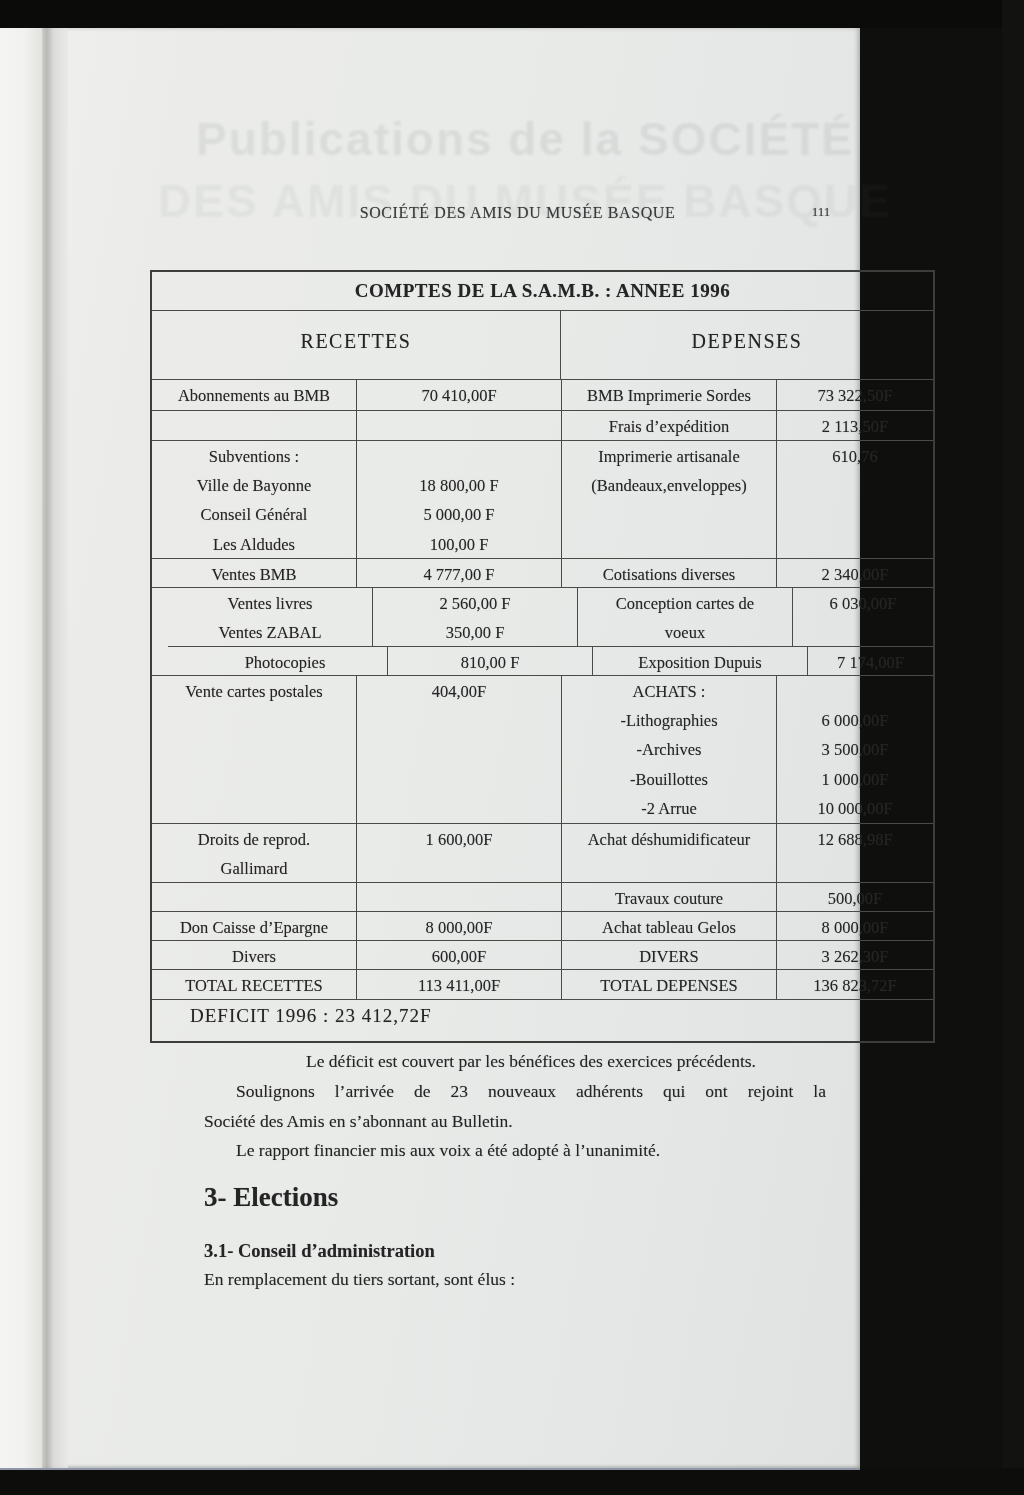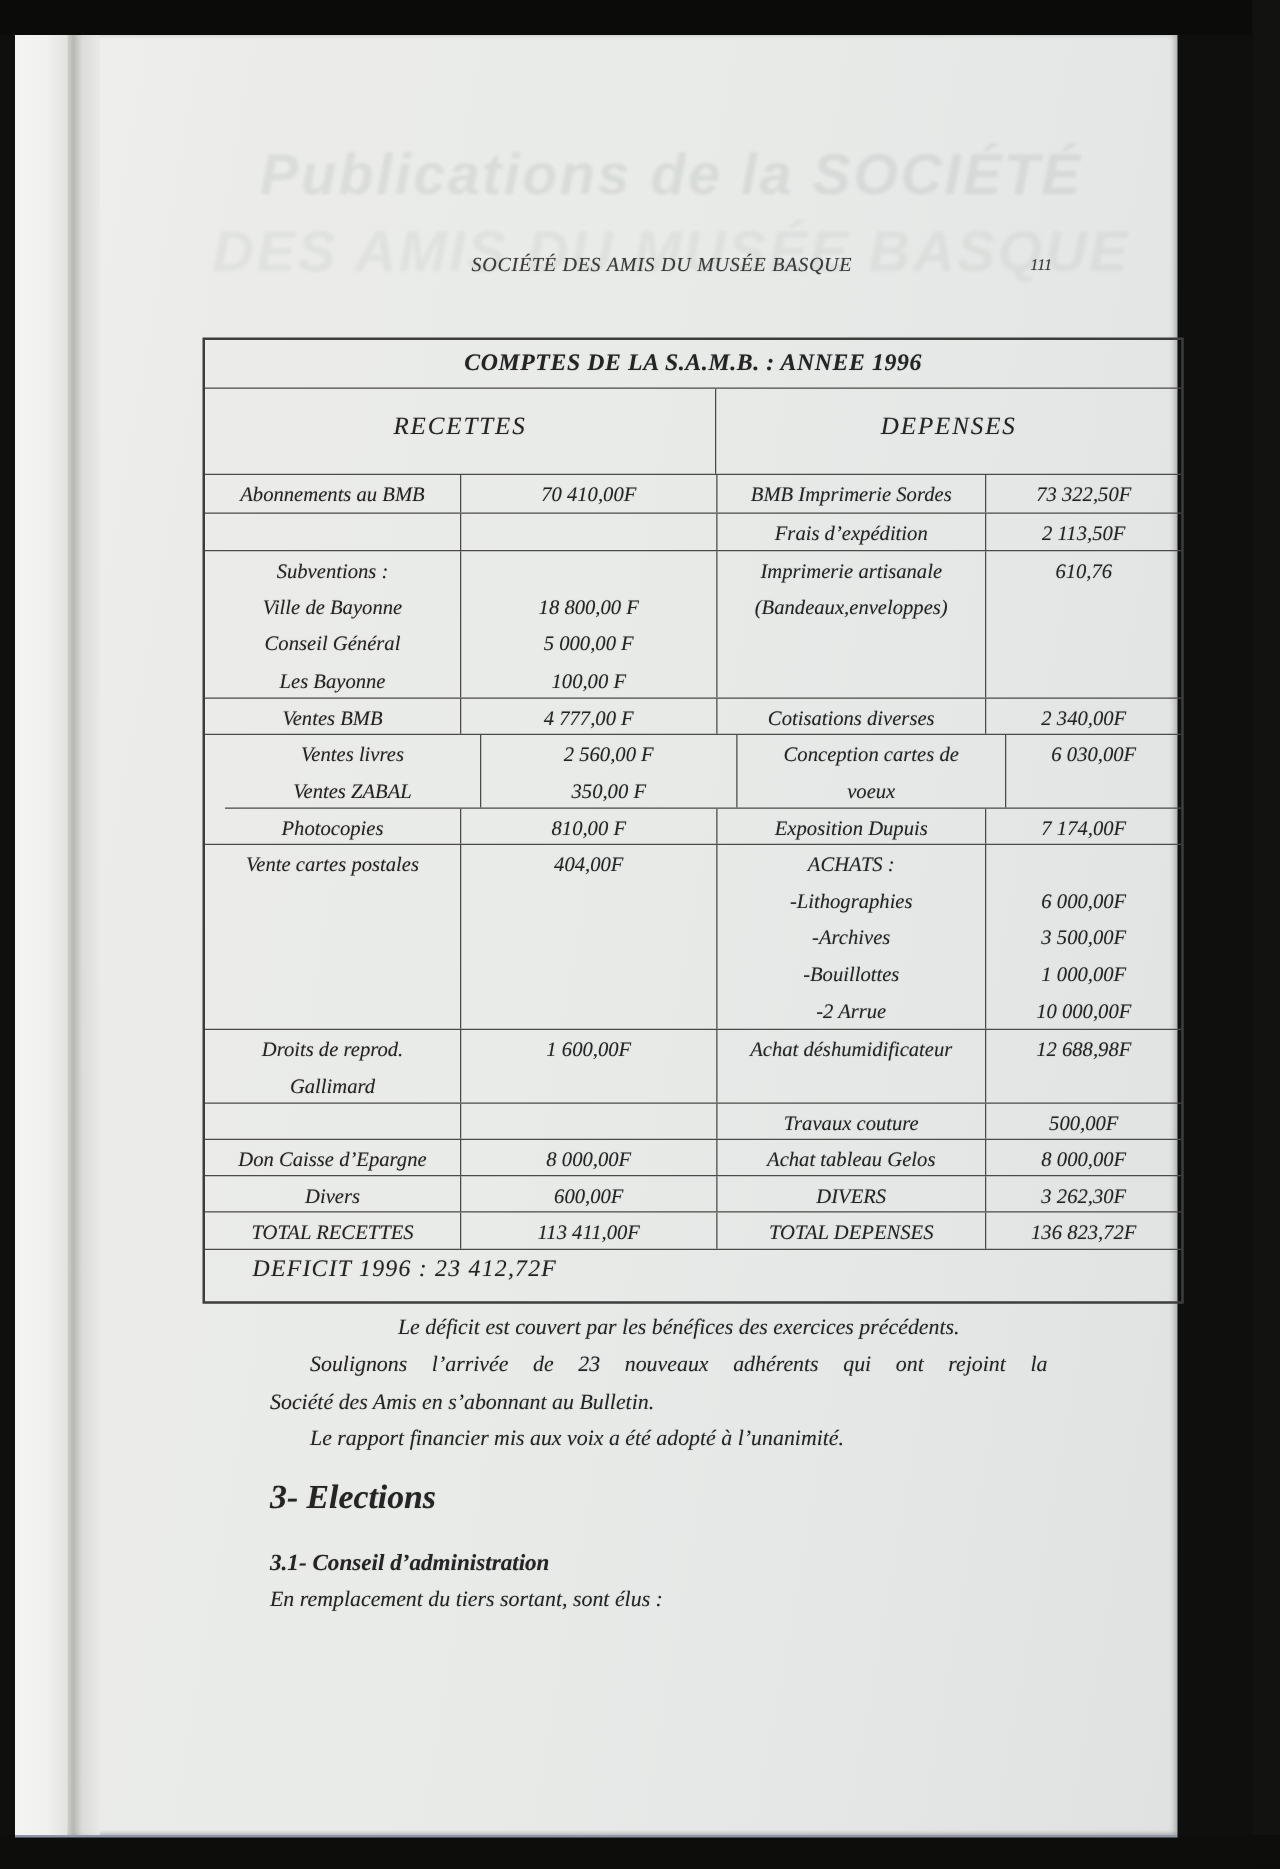--- a/index.html
+++ b/index.html
@@ -7,25 +7,24 @@
     width:1024px;height:1495px;position:relative;overflow:hidden;
     background:#0f0f0e;
     font-family:"Liberation Serif", serif;
   }
   
   .surround-top{position:absolute;left:0;top:0;width:1024px;height:28px;background:#0b0b0a;}
   .surround-right{position:absolute;left:1002px;top:0;width:22px;height:1495px;background:#121211;}
   .surround-bottom{position:absolute;left:0;top:1468px;width:1024px;height:27px;background:#0d0d0c;}
   
   .paper{
-    position:absolute;left:12px;top:28px;width:930px;height:1440px;
+    position:absolute;left:0;top:28px;width:860px;height:1440px;
     background:linear-gradient(100deg,#f0f0ee 0%,#ebecea 18%,#e9ebe9 45%,#e5e7e6 75%,#dfe2e1 100%);
     border-bottom:2px solid #8e96a8;
     box-shadow:inset -3px 0 4px rgba(0,0,0,0.18), inset 0 -2px 3px rgba(0,0,0,0.12);
-    font-style:italic;
   }
   .facing-strip{
     position:absolute;left:0;top:0;width:42px;height:1440px;
     background:linear-gradient(90deg,#f4f4f2 0%,#f1f1ef 60%,#e2e2df 100%);
   }
   .crease{
     position:absolute;left:42px;top:0;width:26px;height:1440px;
     background:linear-gradient(90deg,#c9c9c5 0%,#aeaeaa 18%,#d8d9d6 45%,#e9eae8 100%);
     opacity:.85;
   }
@@ -136,21 +135,21 @@
           </div>
           <div class="tcell">
             <div class="tline">2 113,50F</div>
           </div>
         </div>
         <div class="trow" style="height: 118px;">
           <div class="tcell b">
             <div class="tline">Subventions :</div>
             <div class="tline">Ville de Bayonne</div>
             <div class="tline">Conseil Général</div>
-            <div class="tline">Les Bayonne</div>
+            <div class="tline">Les Aldudes</div>
           </div>
           <div class="tcell b">
             <div class="tline"></div>
             <div class="tline">18 800,00 F</div>
             <div class="tline">5 000,00 F</div>
             <div class="tline">100,00 F</div>
           </div>
           <div class="tcell b">
             <div class="tline">Imprimerie artisanale</div>
             <div class="tline">(Bandeaux,enveloppes)</div>
@@ -183,21 +182,21 @@
             <div class="tline">350,00 F</div>
           </div>
           <div class="tcell b">
             <div class="tline">Conception cartes de</div>
             <div class="tline">voeux</div>
           </div>
           <div class="tcell">
             <div class="tline">6 030,00F</div>
           </div>
         </div>
-        <div class="trow" style="height: 29px;">
+        <div class="trow" style="height: 29px; padding-left: 31px;">
           <div class="tcell b">
             <div class="tline">Photocopies</div>
           </div>
           <div class="tcell b">
             <div class="tline">810,00 F</div>
           </div>
           <div class="tcell b">
             <div class="tline">Exposition Dupuis</div>
           </div>
           <div class="tcell">

